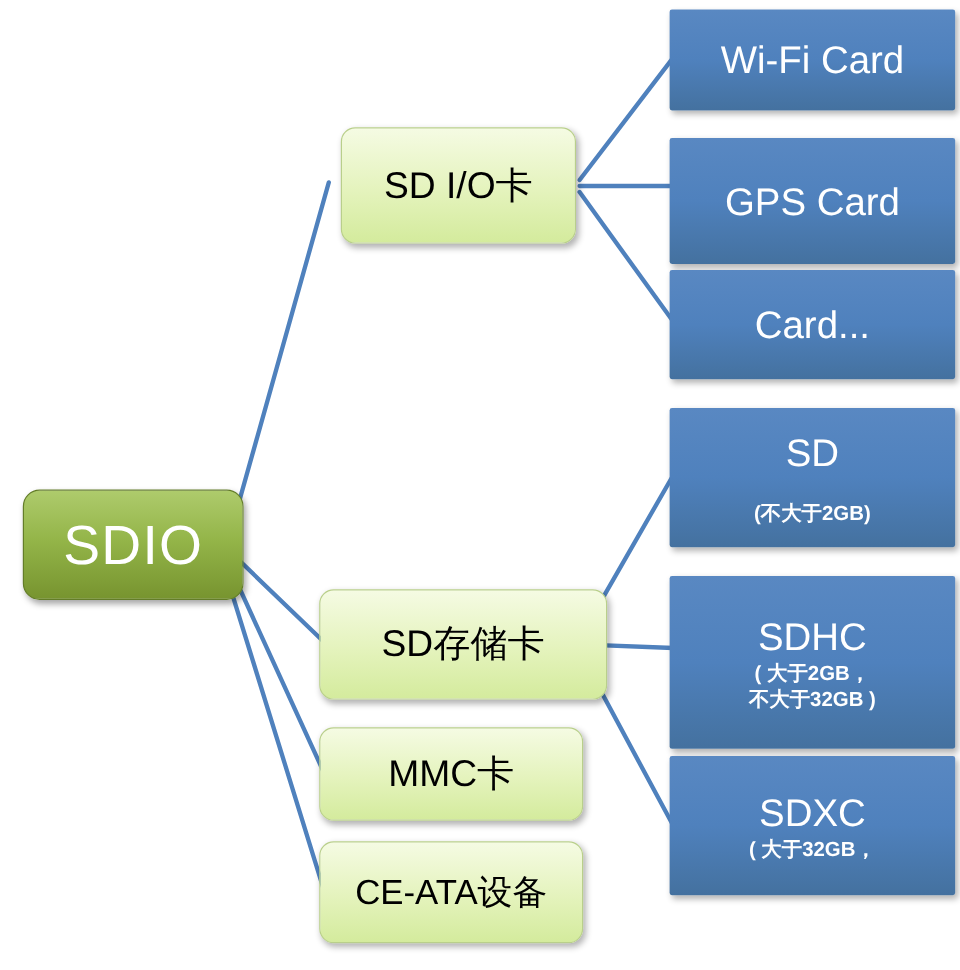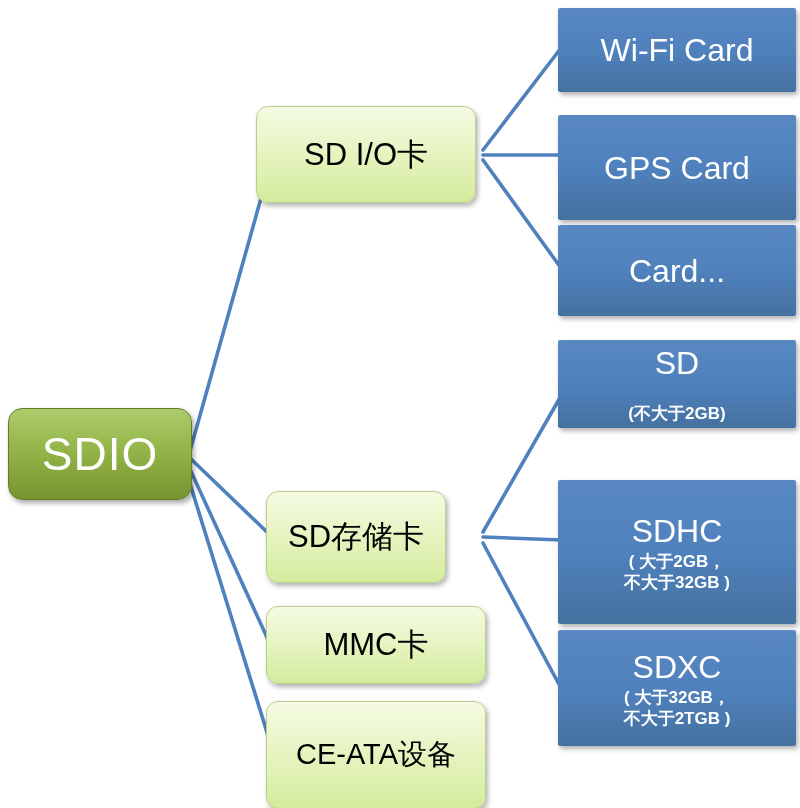--- a/index.html
+++ b/index.html
@@ -25,54 +25,54 @@
     position: absolute;
     z-index: 1;
     display: flex;
     flex-direction: column;
     align-items: center;
     justify-content: center;
     text-align: center;
     box-sizing: border-box;
   }
   .node-root {
-    left: 8px; top: 408px; width: 184px; height: 92px;
+    left: 19px; top: 408px; width: 184px; height: 92px;
     border-radius: 14px;
     background: linear-gradient(180deg, #AECB6C 0%, #94B549 45%, #77942F 100%);
     border: 1px solid #637D28;
     box-shadow: 2px 3px 5px rgba(0,0,0,0.35);
     color: #ffffff;
     font-size: 46px;
     letter-spacing: 1px;
   }
   .node-branch {
     border-radius: 12px;
     background: linear-gradient(180deg, #F5FBE3 0%, #E4F3BC 55%, #D4EB9D 100%);
     border: 1px solid #B9Cf8B;
     box-shadow: 2px 3px 5px rgba(0,0,0,0.3);
     color: #000000;
     font-size: 31px;
   }
-  .branch-1 { left: 256px; top: 106px; width: 220px; height: 97px; }
-  .branch-2 { left: 266px; top: 491px; width: 180px; height: 92px; }
+  .branch-1 { left: 284px; top: 106px; width: 196px; height: 97px; }
+  .branch-2 { left: 266px; top: 491px; width: 240px; height: 92px; }
   .branch-3 { left: 266px; top: 606px; width: 220px; height: 78px; }
-  .branch-4 { left: 266px; top: 701px; width: 220px; height: 108px; font-size: 29px; }
+  .branch-4 { left: 266px; top: 701px; width: 220px; height: 85px; font-size: 29px; }
   .node-leaf {
     left: 558px;
     width: 238px;
     border-radius: 2px;
     background: linear-gradient(180deg, #5988C2 0%, #4F81BD 50%, #44719F 100%);
     box-shadow: 2px 3px 5px rgba(0,0,0,0.3);
     color: #ffffff;
     font-size: 30px;
   }
   .leaf-wifi { top: 8px;   height: 84px;  }
   .leaf-gps  { top: 115px; height: 105px;  }
   .leaf-eth  { top: 225px; height: 91px;  line-height: 1.3; }
-  .leaf-sd   { top: 340px; height: 88px; gap: 20px; }
+  .leaf-sd   { top: 340px; height: 116px; gap: 20px; }
   .leaf-sdhc { top: 480px; height: 144px; }
   .leaf-sdxc { top: 630px; height: 116px; }
   .leaf-title {
     font-size: 32px;
     line-height: 1.25;
   }
   .leaf-note {
     font-size: 17px;
     font-weight: bold;
     line-height: 1.25;
@@ -134,16 +134,15 @@
 
   <div class="node node-leaf leaf-sdhc">
     <span class="leaf-title">SDHC</span>
     <span class="leaf-note">( 大于2GB，</span>
     <span class="leaf-note">不大于32GB )</span>
   </div>
 
   <div class="node node-leaf leaf-sdxc">
     <span class="leaf-title">SDXC</span>
     <span class="leaf-note">( 大于32GB，</span>
-    <span class="leaf-note">不大于2TGB )</span>
   </div>
 
 </div>
 
 </body></html>

